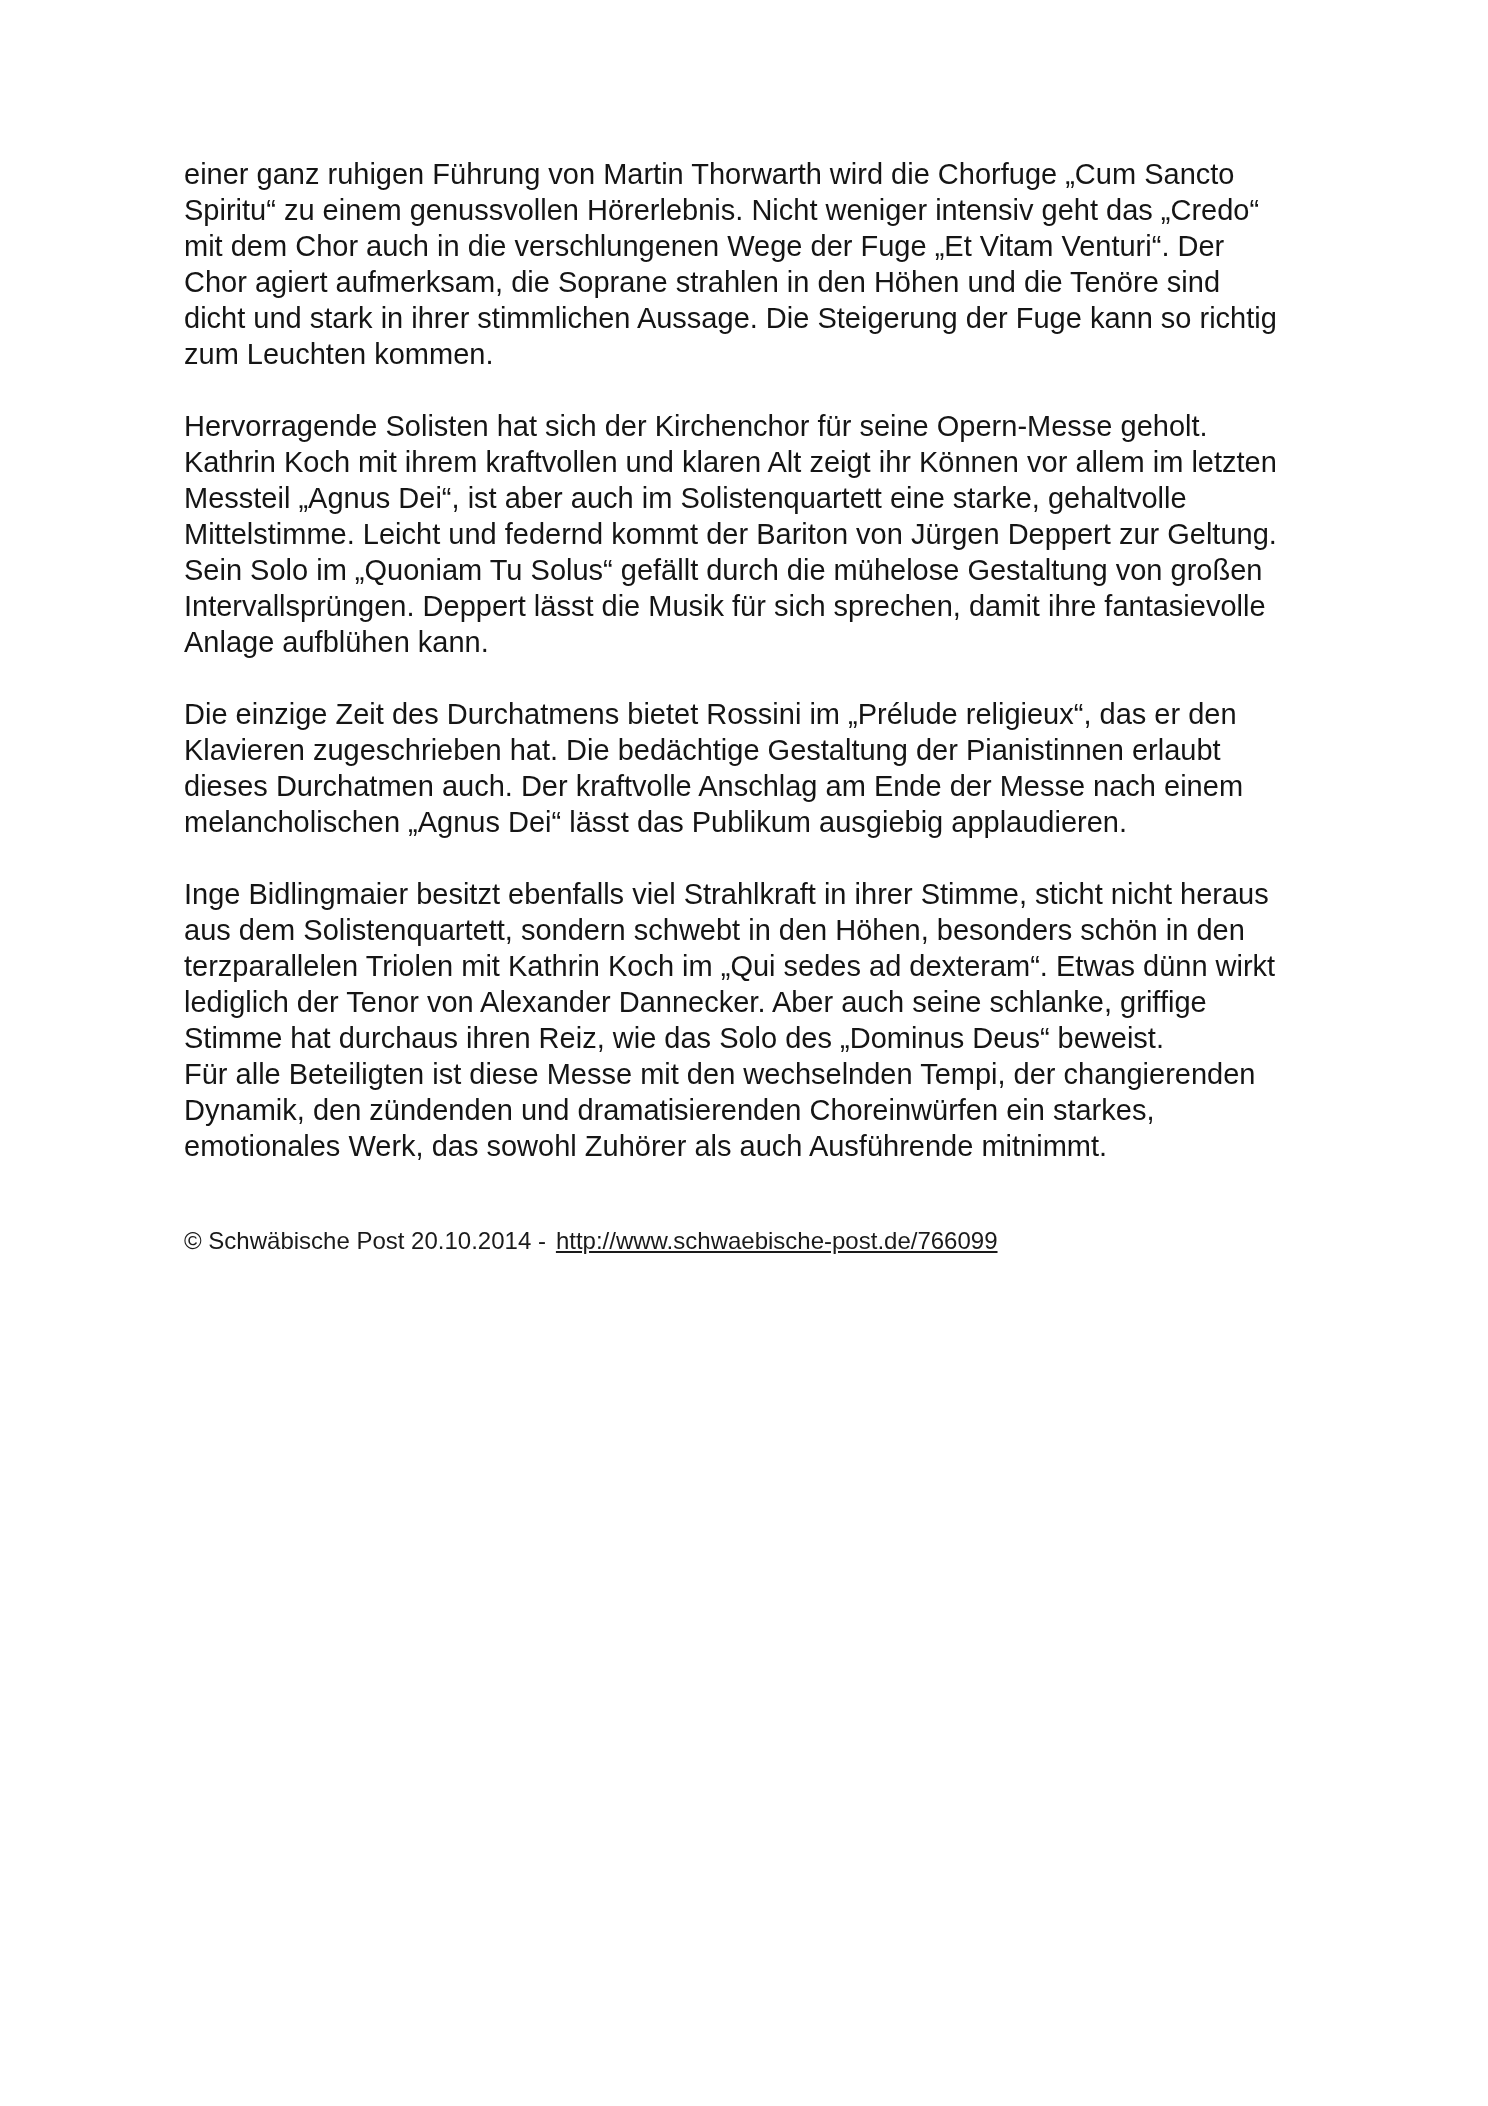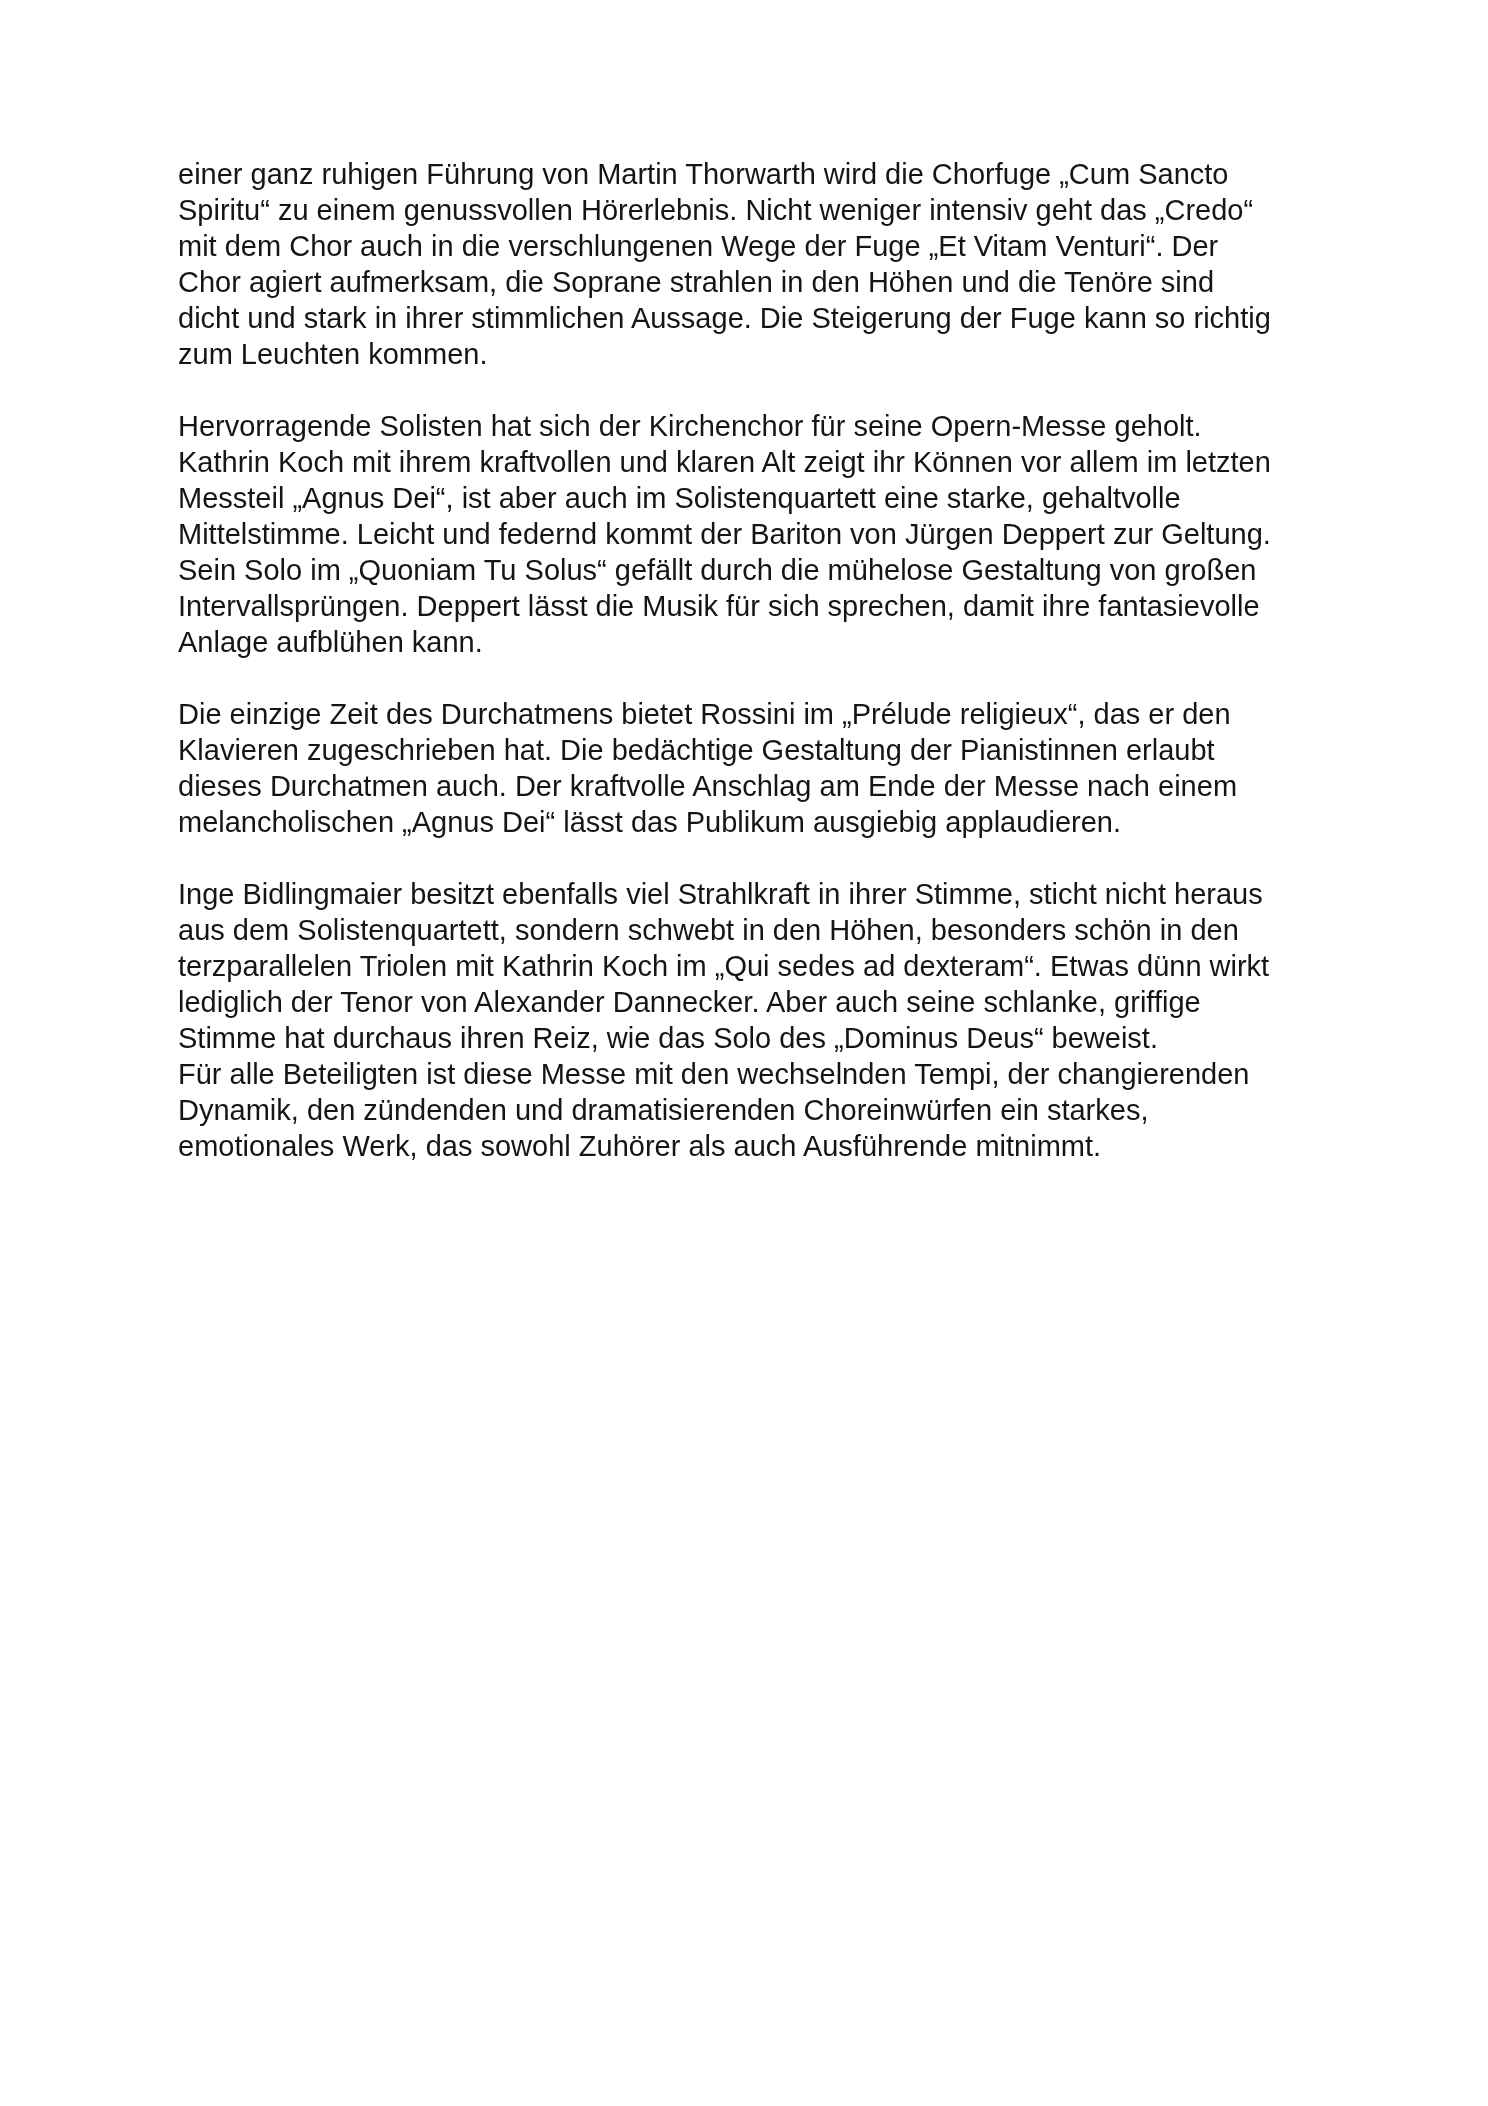--- a/index.html
+++ b/index.html
@@ -11,21 +11,21 @@
     position: relative;
     width: 1488px;
     height: 2106px;
     background: #ffffff;
     overflow: hidden;
     font-family: "Liberation Sans", sans-serif;
     color: #151515;
   }
   .content {
     position: absolute;
-    left: 178px;
+    left: 184px;
     top: 156px;
     width: 1210px;
   }
   .para {
     margin: 0 0 36px 0;
     font-size: 29px;
     line-height: 36px;
     white-space: pre-line;
     color: #151515;
   }
@@ -66,14 +66,17 @@
 melancholischen „Agnus Dei“ lässt das Publikum ausgiebig applaudieren.</p>
     <p class="para">Inge Bidlingmaier besitzt ebenfalls viel Strahlkraft in ihrer Stimme, sticht nicht heraus
 aus dem Solistenquartett, sondern schwebt in den Höhen, besonders schön in den
 terzparallelen Triolen mit Kathrin Koch im „Qui sedes ad dexteram“. Etwas dünn wirkt
 lediglich der Tenor von Alexander Dannecker. Aber auch seine schlanke, griffige
 Stimme hat durchaus ihren Reiz, wie das Solo des „Dominus Deus“ beweist.
 Für alle Beteiligten ist diese Messe mit den wechselnden Tempi, der changierenden
 Dynamik, den zündenden und dramatisierenden Choreinwürfen ein starkes,
 emotionales Werk, das sowohl Zuhörer als auch Ausführende mitnimmt.</p>
 
+    <div class="source-line">
+      <span>© Schwäbische Post 20.10.2014 -</span><a class="source-link">http://www.schwaebische-post.de/766099</a>
+    </div>
   </div>
 </div>
 
 </body></html>

